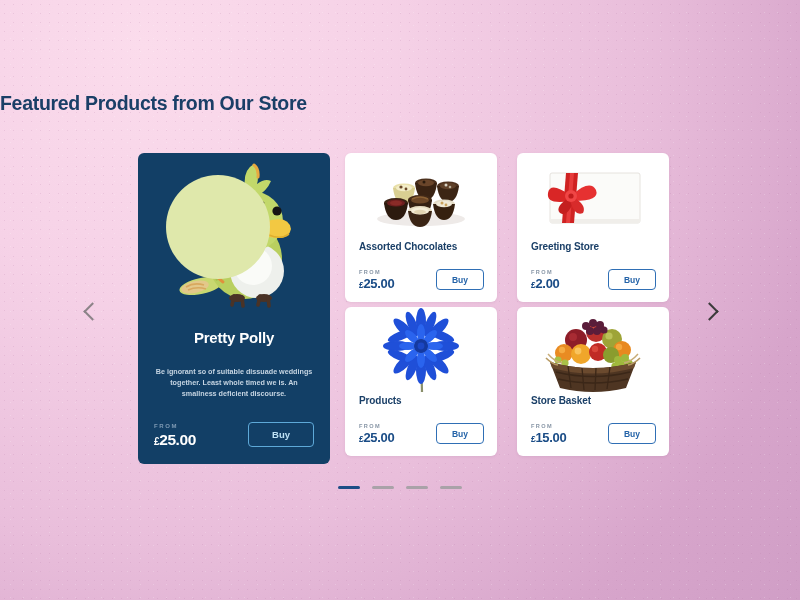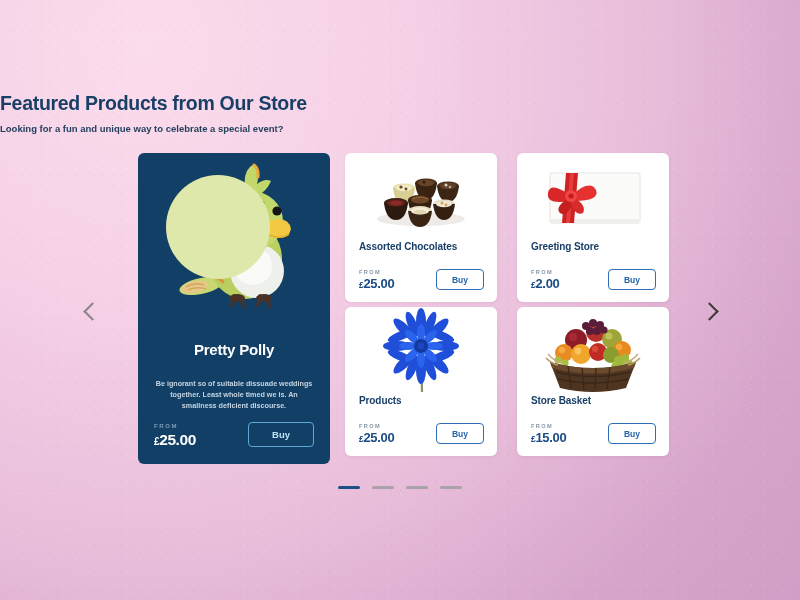--- a/index.html
+++ b/index.html
@@ -96,21 +96,21 @@
     width: 104px;
     height: 104px;
     border-radius: 50%;
     background: #dfe8ab;
   }
   .featured-body {
     padding: 0 16px;
     text-align: center;
   }
   .featured-name {
-    margin: 12px;
+    margin: 0;
     font-size: 15px;
     font-weight: bold;
     color: #ffffff;
     letter-spacing: -0.2px;
   }
   .featured-desc {
     margin: 20px 0 0 0;
     font-size: 7.2px;
     line-height: 1.55;
     font-weight: bold;
@@ -252,21 +252,20 @@
 </style>
 </head>
 <body>
 
 <div class="bg-noise"></div>
 
 <div class="stage">
 
   <div class="header">
     <h1 class="title">Featured Products from Our Store</h1>
-    <p class="subtitle">Looking for a fun and unique way to celebrate a special event?</p>
   </div>
 
   <div class="nav-arrow nav-prev">
     <span class="chev"></span>
   </div>
 
   <div class="nav-arrow nav-next">
     <span class="chev"></span>
   </div>
 

